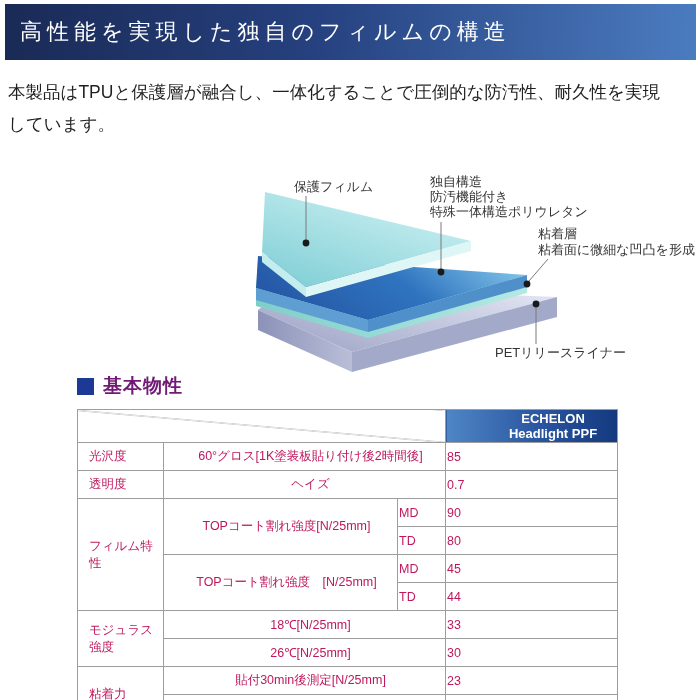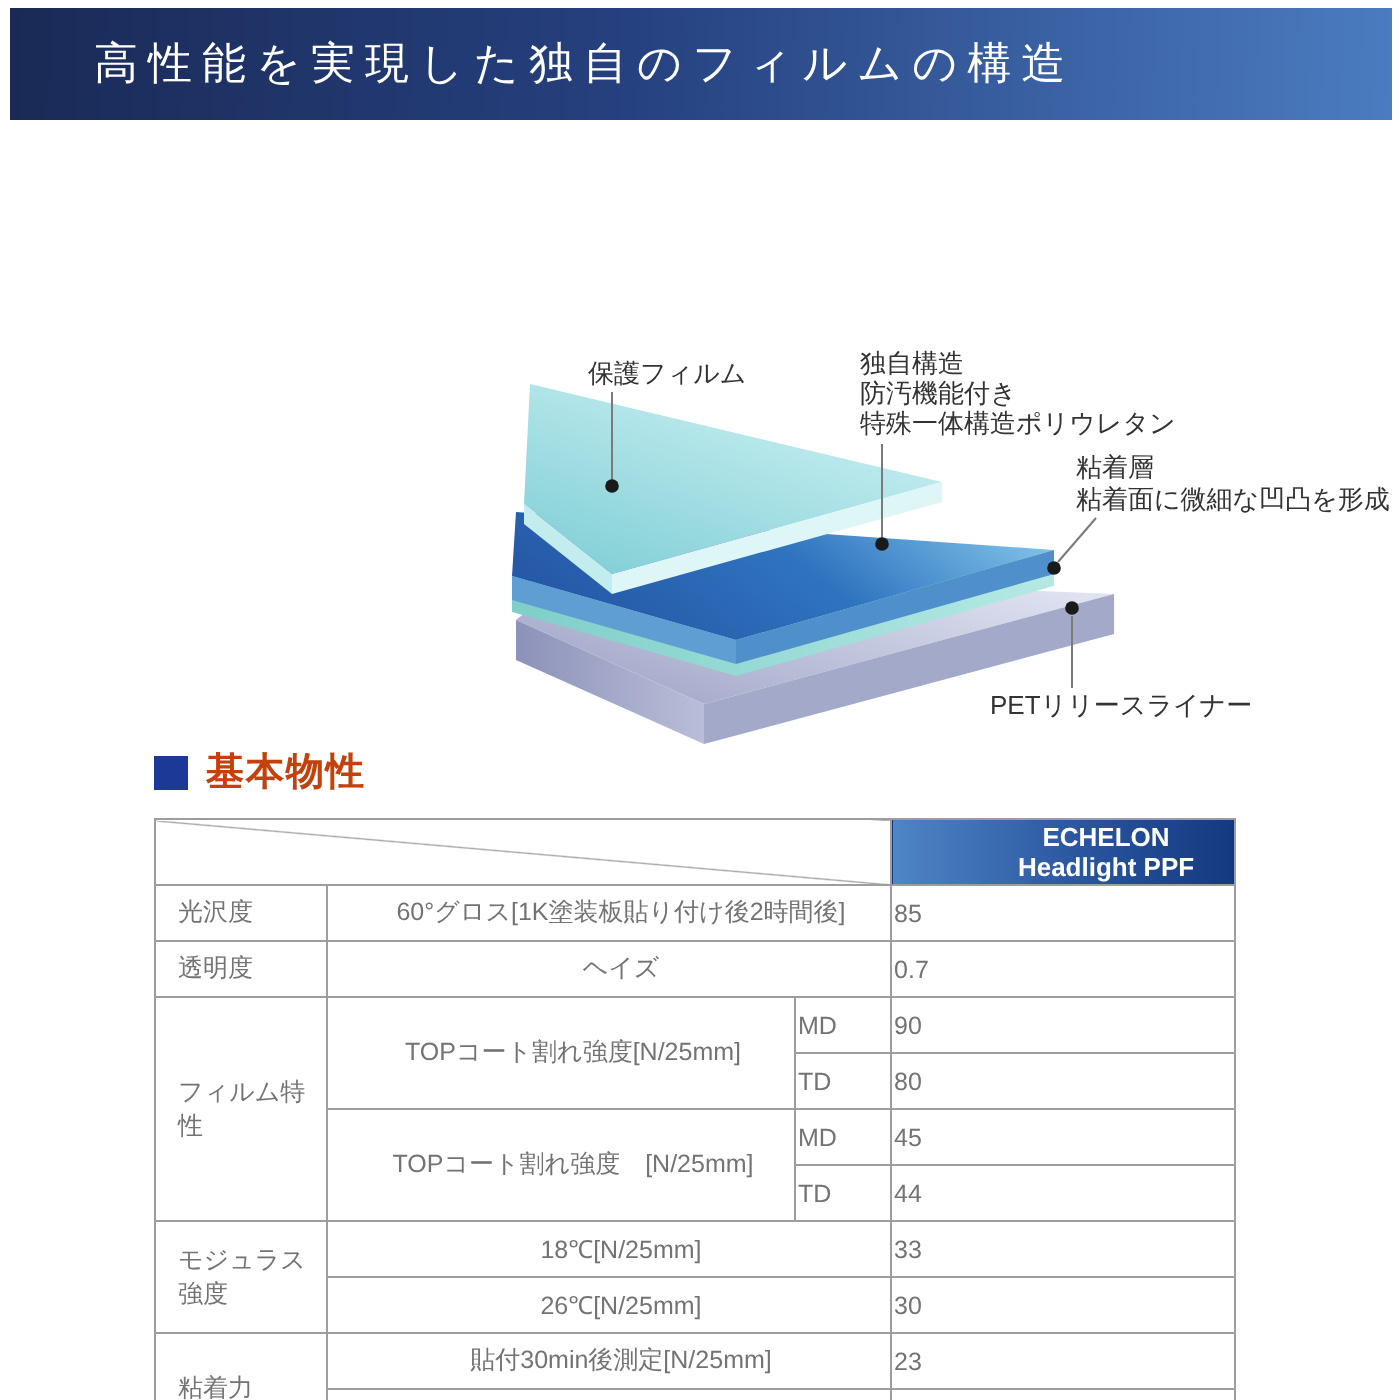--- a/index.html
+++ b/index.html
@@ -8,44 +8,44 @@
     font-family:"Liberation Sans",sans-serif;overflow:hidden;
   }
   
   .band{
     position:absolute;left:5px;top:4px;width:691px;height:56px;
     background:linear-gradient(92deg,#1a2a56 0%,#26417f 45%,#4b7cc0 100%);
     display:flex;align-items:center;
   }
   .band-title{
     color:#ffffff;font-family:"DejaVu Serif",serif;font-weight:500;
-    font-size:22px;letter-spacing:5px;padding-left:42px;white-space:nowrap;
+    font-size:22px;letter-spacing:5px;padding-left:15px;white-space:nowrap;
   }
   
   .intro{
     position:absolute;left:8px;top:76px;width:690px;
     font-size:17.5px;line-height:32px;color:#1f1f1f;font-weight:500;
   }
   .intro div{white-space:nowrap;}
   
   .diagram{position:absolute;left:0;top:170px;width:700px;height:205px;}
   .diagram text{font-family:"Liberation Sans",sans-serif;font-size:13px;fill:#333333;}
   
   .section-title{
     position:absolute;left:77px;top:373px;display:flex;align-items:center;gap:9px;
   }
   .section-square{width:17px;height:17px;background:#1c3a95;}
-  .section-text{font-size:19px;font-weight:bold;color:#c2410c;letter-spacing:1px;}
+  .section-text{font-size:19px;font-weight:bold;color:#701a75;letter-spacing:1px;}
   
   .spec-table{
     position:absolute;left:77px;top:409px;width:540px;
     border-collapse:collapse;table-layout:fixed;
   }
   .spec-table td{
-    border:1px solid #9d9d9d;font-size:12.5px;color:#737373;
+    border:1px solid #9d9d9d;font-size:12.5px;color:#be185d;
     height:25px;vertical-align:middle;background:#ffffff;
   }
   .spec-table tr.hdr td{height:26px;padding-left:44px;}
   td.diag-cell{
     background:
       linear-gradient(to bottom left,
         rgba(0,0,0,0) calc(50% - 0.7px),
         #a8a8a8 50%,
         rgba(0,0,0,0) calc(50% + 0.7px));
   }
@@ -58,20 +58,22 @@
   td.sub,td.val{text-align:left;}
 </style>
 </head>
 <body>
 
 <div class="band">
   <div class="band-title">高性能を実現した独自のフィルムの構造</div>
 </div>
 
 <div class="intro">
+  <div>本製品はTPUと保護層が融合し、一体化することで圧倒的な防汚性、耐久性を実現</div>
+  <div>しています。</div>
 </div>
 
 <svg class="diagram" viewBox="0 0 700 205">
   <defs>
     <linearGradient id="gCyan" x1="0" y1="1" x2="0.75" y2="0">
       <stop offset="0" stop-color="#7ccdd4"></stop>
         <stop offset="1" stop-color="#cdf1f3"></stop>
     </linearGradient>
     <linearGradient id="gBlue" x1="0" y1="0.6" x2="1" y2="0.3">
       <stop offset="0" stop-color="#2556a5"></stop>

